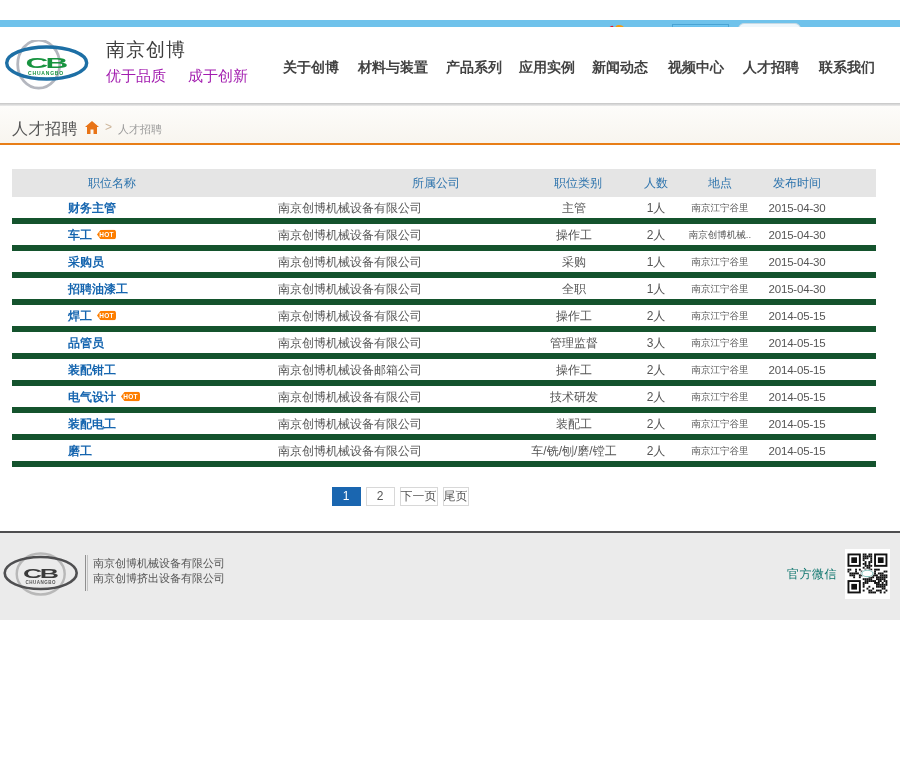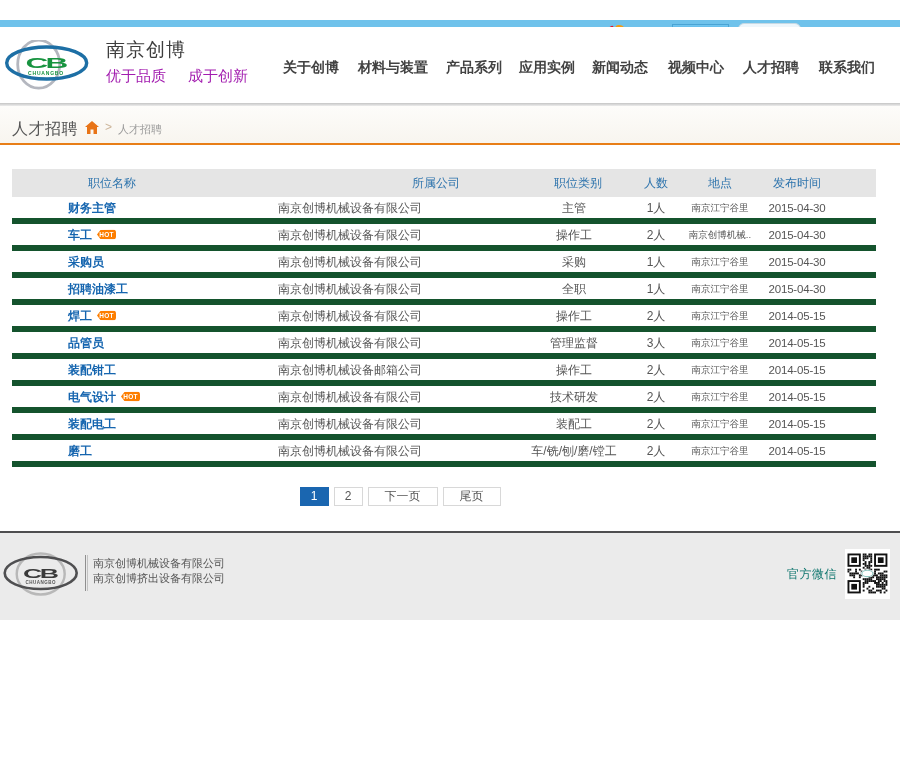--- a/index.html
+++ b/index.html
@@ -62,21 +62,21 @@
   border-radius:3px; clip-path:polygon(0 50%, 18% 5%, 100% 0, 100% 100%, 18% 95%);
   color:#fff; font-size:6.5px; font-weight:bold; font-style:normal;
   text-align:center; line-height:10px; vertical-align:1.5px; letter-spacing:0.3px; }
 
 
 .pager { position:absolute; left:0; top:487px; width:800px; text-align:center; }
 .pager a { display:inline-block; height:19px; line-height:17px; font-size:12px; color:#555;
   border:1px solid #d8d8d8; background:#fff; margin:0 2.5px; vertical-align:top; }
 .pager .num { width:29px; }
 .pager .cur { background:#1a66b0; border-color:#1a66b0; color:#fff; }
-.pager .nx { padding:0 16px; }
+.pager .nx { padding:0 0; }
 
 
 .footer { position:absolute; left:0; top:531px; width:900px; height:89px; background:#ebebeb;
   border-top:2px solid #4e4e50; }
 .flogo { position:absolute; left:3px; top:18px; }
 .fsep { position:absolute; left:85px; top:22px; width:3px; height:36px;
   border-left:1px solid #8f8f8f; border-right:1px solid #c2c2c2; }
 .fcomp { position:absolute; left:93px; top:23px; font-size:11px; color:#555; line-height:15px; }
 .flinks { position:absolute; left:282px; top:33px; font-size:11px; }
 .flinks a { color:#33769f; margin-right:25px; }

